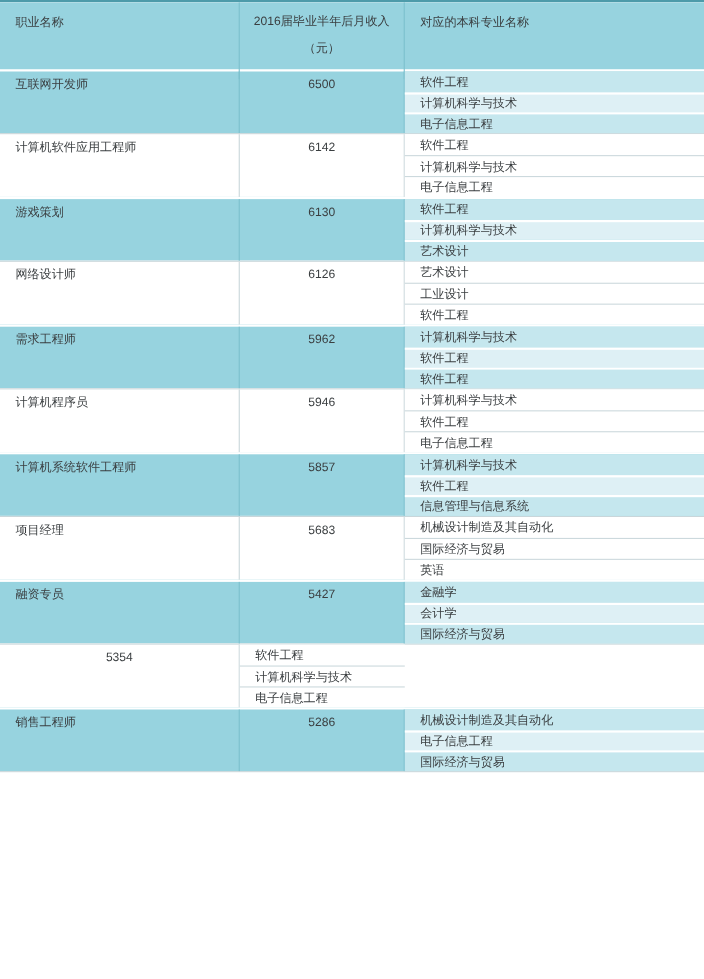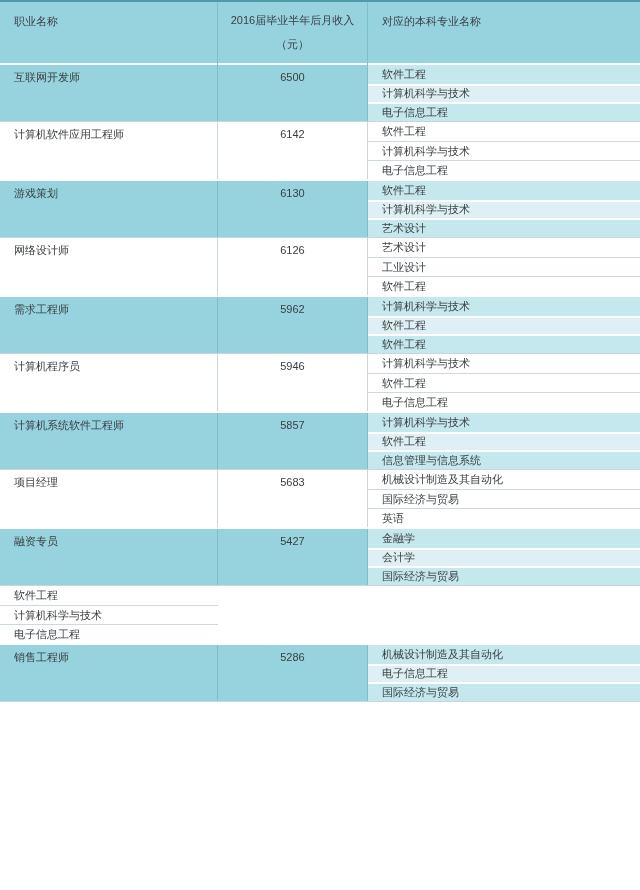--- a/index.html
+++ b/index.html
@@ -135,20 +135,21 @@
       <div class="block teal">
         <div class="cell c1">融资专员</div>
         <div class="cell c2">5427</div>
         <div class="cell c3 majors">
           <div class="sub">金融学</div>
           <div class="sub">会计学</div>
           <div class="sub">国际经济与贸易</div>
         </div>
       </div>
       <div class="block white">
+        <div class="cell c2">5354</div>
         <div class="cell c3 majors">
           <div class="sub">软件工程</div>
           <div class="sub">计算机科学与技术</div>
           <div class="sub">电子信息工程</div>
         </div>
       </div>
       <div class="block teal">
         <div class="cell c1">销售工程师</div>
         <div class="cell c2">5286</div>
         <div class="cell c3 majors">

